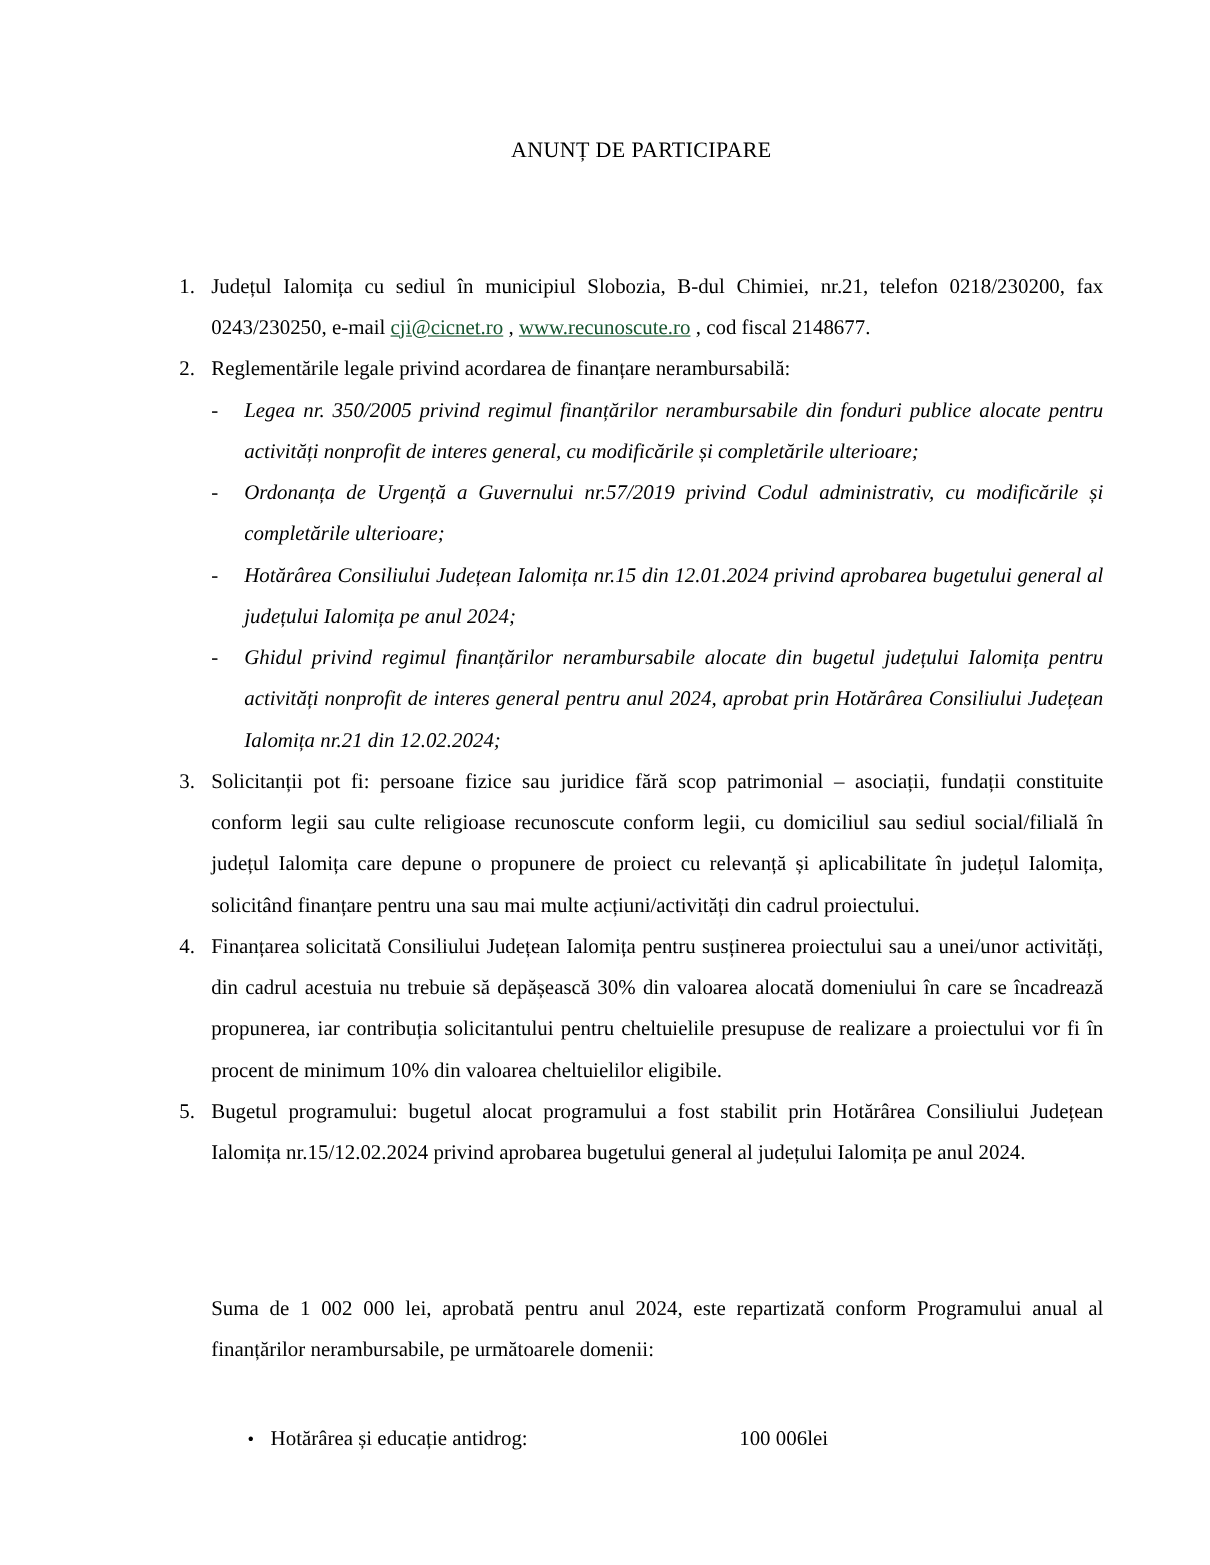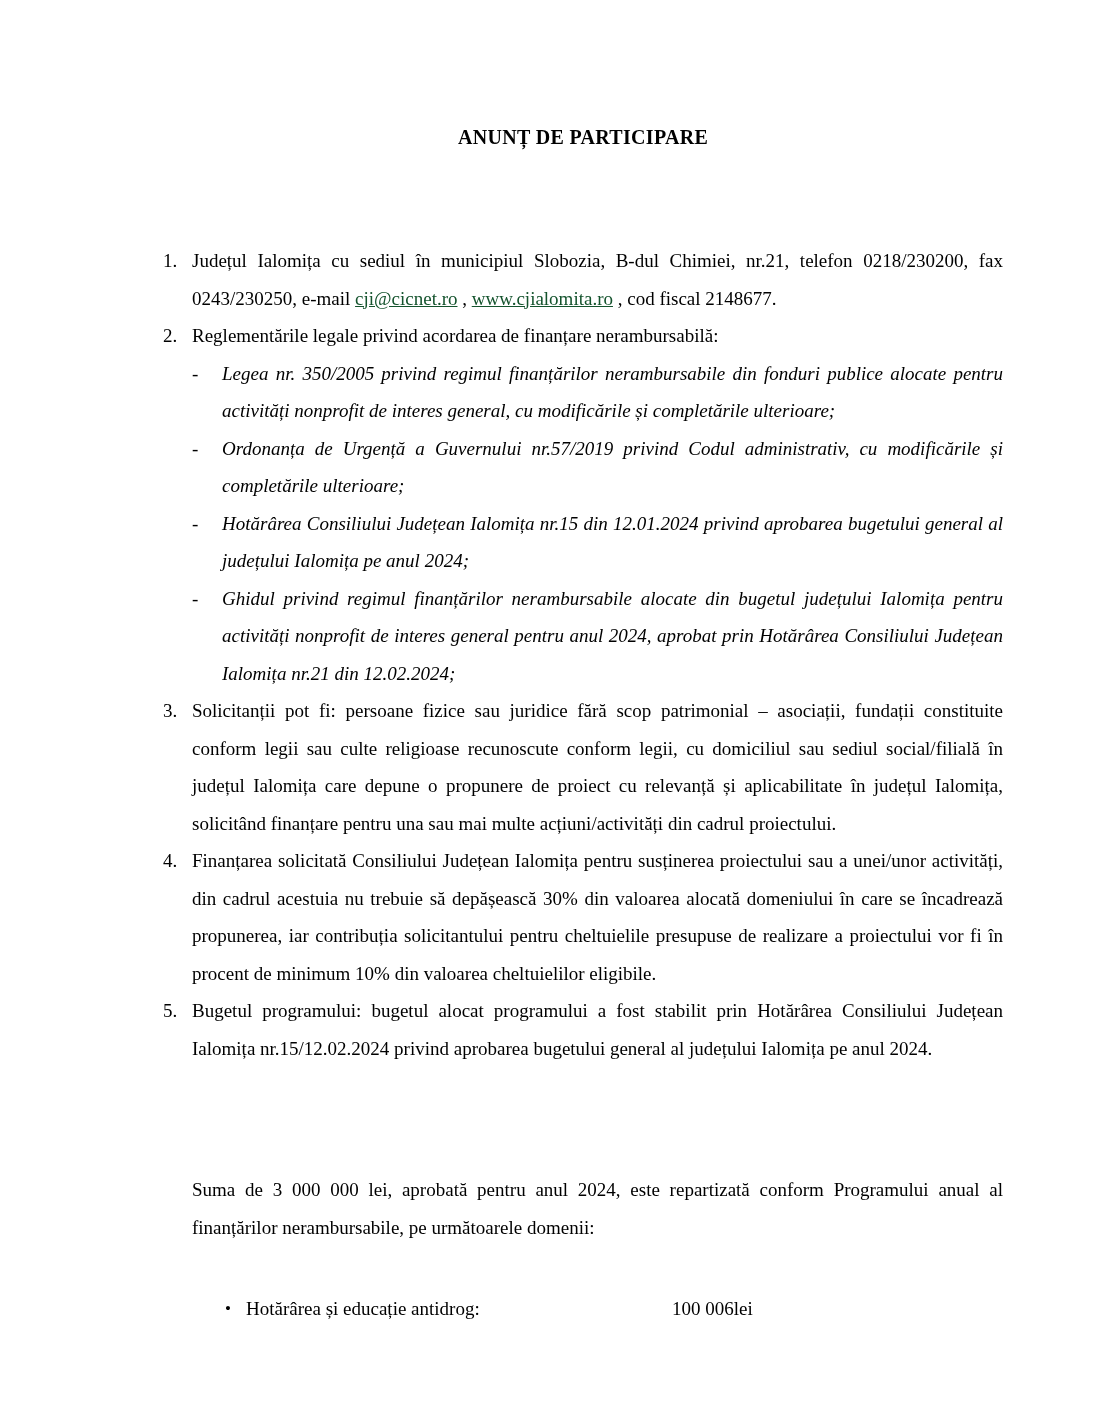--- a/index.html
+++ b/index.html
@@ -16,21 +16,21 @@
     font-family: "Liberation Serif", "DejaVu Serif", serif;
     color: #000000;
   }
   .doc-title {
     position: absolute;
     left: 163px;
     top: 124px;
     width: 840px;
     text-align: center;
     font-size: 20px;
-    font-weight: bold;
+    font-weight: normal;
     letter-spacing: 0.3px;
     line-height: 26px;
   }
   .content {
     position: absolute;
     left: 163px;
     top: 242px;
     width: 840px;
     font-size: 19px;
     line-height: 37.5px;
@@ -88,21 +88,21 @@
 <body>
 
 <div class="page">
 
   <div class="doc-title">ANUNȚ DE PARTICIPARE</div>
 
   <div class="content">
 
     <div class="item">
       <span class="item-num">1.</span>
-      <span class="item-body"><span>Județul Ialomița cu sediul în municipiul Slobozia, B-dul Chimiei, nr.21, telefon 0218/230200, fax 0243/230250, e-mail </span><a class="doc-link">cji@cicnet.ro</a><span> , </span><a class="doc-link">www.cjialomita.ro</a><span> , cod fiscal 2148677.</span></span>
+      <span class="item-body"><span>Județul Ialomița cu sediul în municipiul Slobozia, B-dul Chimiei, nr.21, telefon 0218/230200, fax 0243/230250, e-mail </span><a class="doc-link">cji@cicnet.ro</a><span> , </span><a class="doc-link">www.recunoscute.ro</a><span> , cod fiscal 2148677.</span></span>
     </div>
 
     <div class="item">
       <span class="item-num">2.</span>
       <span class="item-body">Reglementările legale privind acordarea de finanțare nerambursabilă:</span>
     </div>
     <div>
       <div class="sub-item">
         <span class="sub-marker">-</span>
         <span class="sub-body">Legea nr. 350/2005 privind regimul finanțărilor nerambursabile din fonduri publice alocate pentru activități nonprofit de interes general, cu modificările și completările ulterioare;</span>
@@ -129,21 +129,21 @@
     <div class="item">
       <span class="item-num">4.</span>
       <span class="item-body">Finanțarea solicitată Consiliului Județean Ialomița pentru susținerea proiectului sau a unei/unor activități, din cadrul acestuia nu trebuie să depășească 30% din valoarea alocată domeniului în care se încadrează propunerea, iar contribuția solicitantului pentru cheltuielile presupuse de realizare a proiectului vor fi în procent de minimum 10% din valoarea cheltuielilor eligibile.</span>
     </div>
 
     <div class="item">
       <span class="item-num">5.</span>
       <span class="item-body">Bugetul programului: bugetul alocat programului a fost stabilit prin Hotărârea Consiliului Județean Ialomița nr.15/12.02.2024 privind aprobarea bugetului general al județului Ialomița pe anul 2024.</span>
     </div>
 
-    <div class="para">Suma de 3 000 000 lei, aprobată pentru anul 2024, este repartizată conform Programului anual al finanțărilor nerambursabile, pe următoarele domenii:</div>
+    <div class="para">Suma de 1 002 000 lei, aprobată pentru anul 2024, este repartizată conform Programului anual al finanțărilor nerambursabile, pe următoarele domenii:</div>
 
     <div class="budget-row">
       <span class="bullet-marker">•</span>
       <span class="budget-label">Hotărârea și educație antidrog:</span>
       <span class="budget-amount">100 006</span>
       <span class="budget-unit">lei</span>
     </div>
 
   </div>
 </div>

